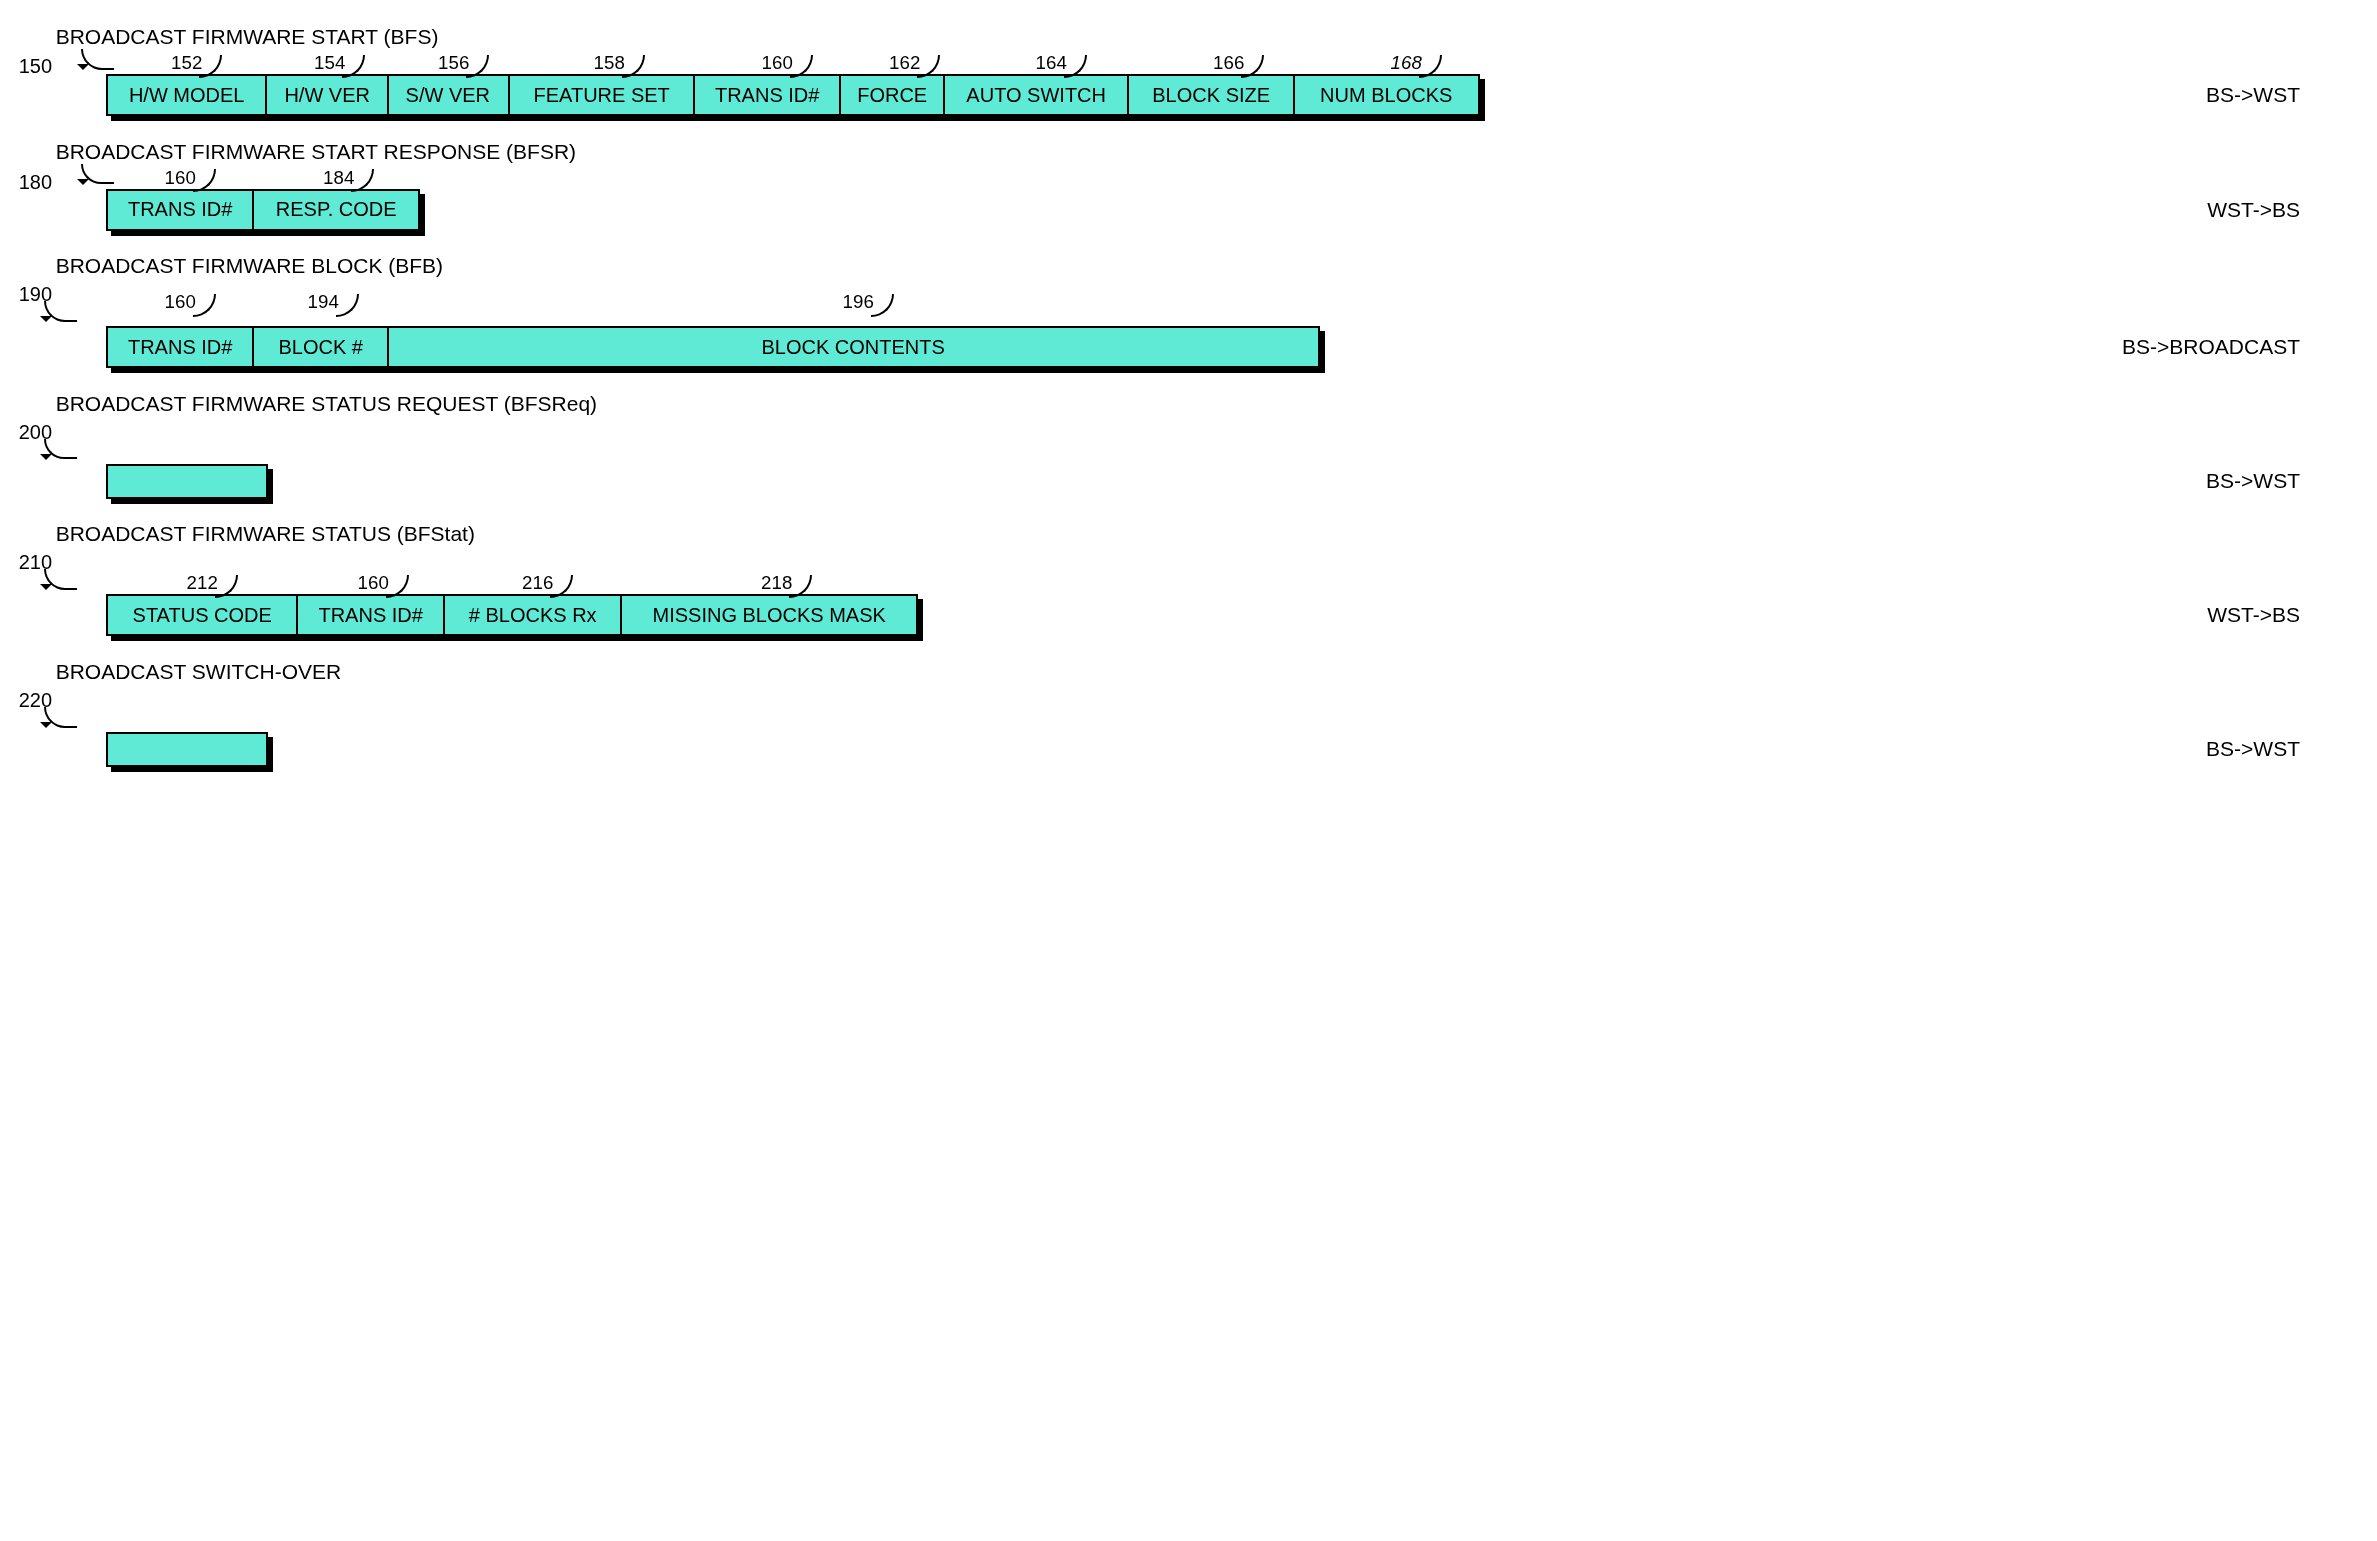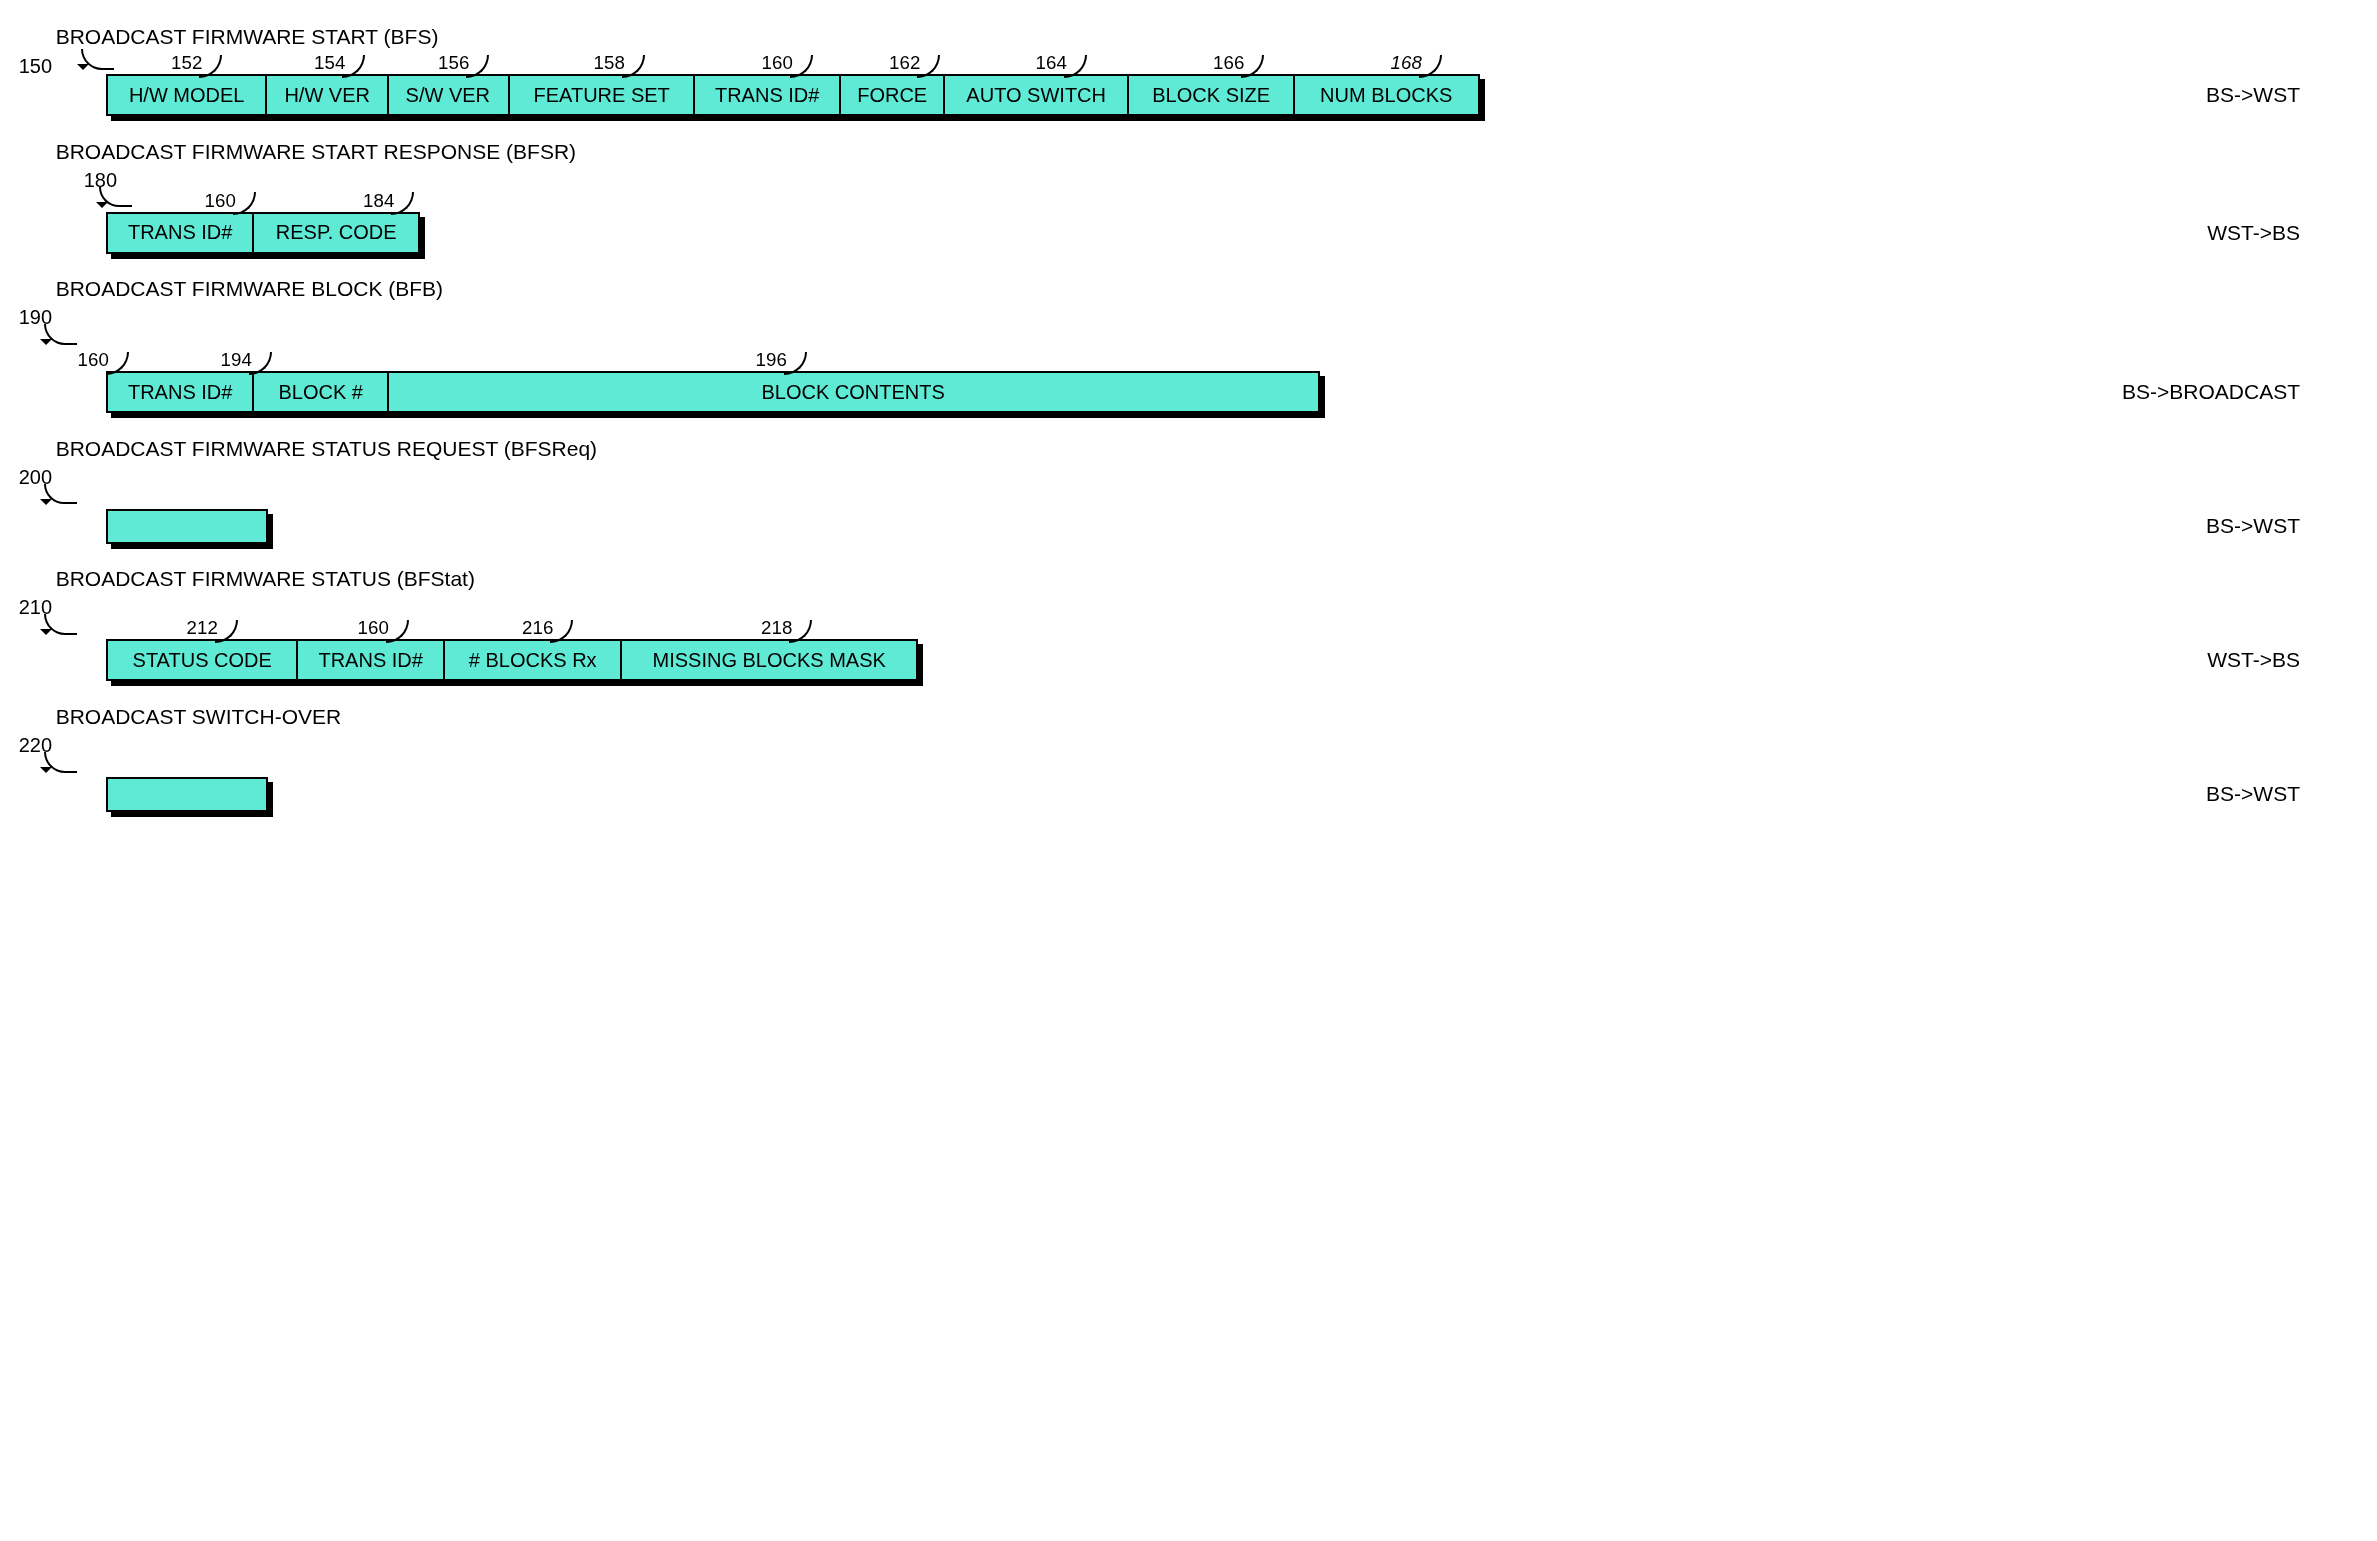--- a/index.html
+++ b/index.html
@@ -139,42 +139,42 @@
           <div class="field-box" style="width: 187px; box-sizing: border-box;">NUM BLOCKS</div>
         </div>
         <div class="direction">BS-&gt;WST</div>
       </div>
     </div>
     <div class="msg-block">
       <div class="title-row">
         <div class="msg-title">BROADCAST FIRMWARE START RESPONSE (BFSR)</div>
       </div>
       <div style="display: flex; align-items: flex-end;">
-        <div style="width: 87px; display: flex; flex-direction: column; align-items: center; margin-left: 40px;">
+        <div style="width: 87px; display: flex; align-items: flex-end;">
           <div class="ref-num-left">180</div>
           <span class="arrow-down" style="margin-left: 25px;"></span>
         </div>
         <div style="display: flex;">
           <div class="ref-cell" style="width: 149px;"><span class="hook">160</span></div>
           <div class="ref-cell" style="width: 168px;"><span class="hook">184</span></div>
         </div>
       </div>
       <div class="row-wrap">
         <div class="fields-row" style="padding-left: 87px;">
           <div class="field-box" style="width: 149px; box-sizing: border-box;">TRANS ID#</div>
           <div class="field-box" style="width: 168px; box-sizing: border-box;">RESP. CODE</div>
         </div>
         <div class="direction">WST-&gt;BS</div>
       </div>
     </div>
     <div class="msg-block">
       <div class="title-row">
         <div class="msg-title">BROADCAST FIRMWARE BLOCK (BFB)</div>
       </div>
-      <div style="display: flex; align-items: flex-start; flex-direction: column;">
+      <div style="display: flex; align-items: center;">
         <div style="width: 87px; display: flex; flex-direction: column; align-items: flex-start;">
           <div class="ref-num-left">190</div>
           <span class="arrow-down" style="margin-left: 25px;"></span>
         </div>
         <div style="display: flex;">
           <div class="ref-cell" style="width: 149px;"><span class="hook">160</span></div>
           <div class="ref-cell" style="width: 137px;"><span class="hook">194</span></div>
           <div class="ref-cell" style="width: 933px;"><span class="hook">196</span></div>
         </div>
       </div>

